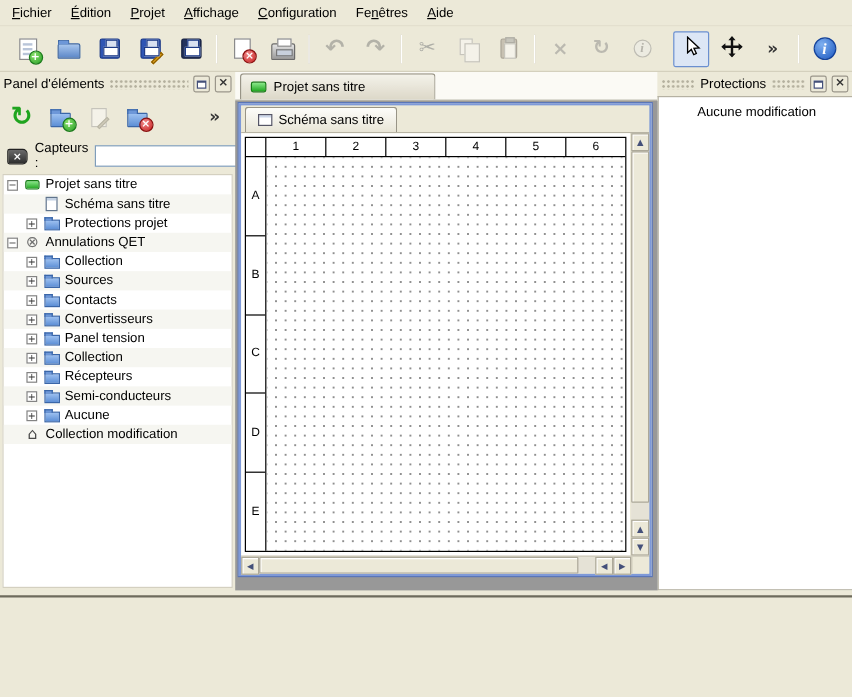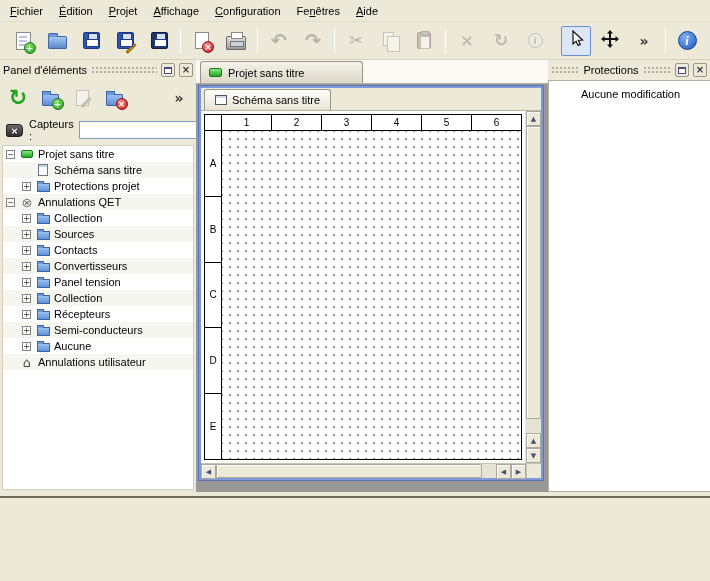--- a/index.html
+++ b/index.html
@@ -363,21 +363,21 @@
           <div class="tree-row" style="padding-left: 19px;">
             <span class="expander">+</span>
             <span class="tree-ic">
               <span class="ic-folder"></span>
             </span>
             <span class="tree-lb">Aucune</span>
           </div>
           <div class="tree-row" style="padding-left: 3px;">
             <span class="exp-spacer"></span>
             <span class="tree-ic ic-home">⌂</span>
-            <span class="tree-lb">Annulations utilisateur</span>
+            <span class="tree-lb">Collection modification</span>
           </div>
         </div>
     </div>
 
     <div class="center">
       <div class="mdi-tabbar">
         <div class="mdi-tab">
           <span class="proj-led"></span>
           <span>Projet sans titre</span>
         </div>

